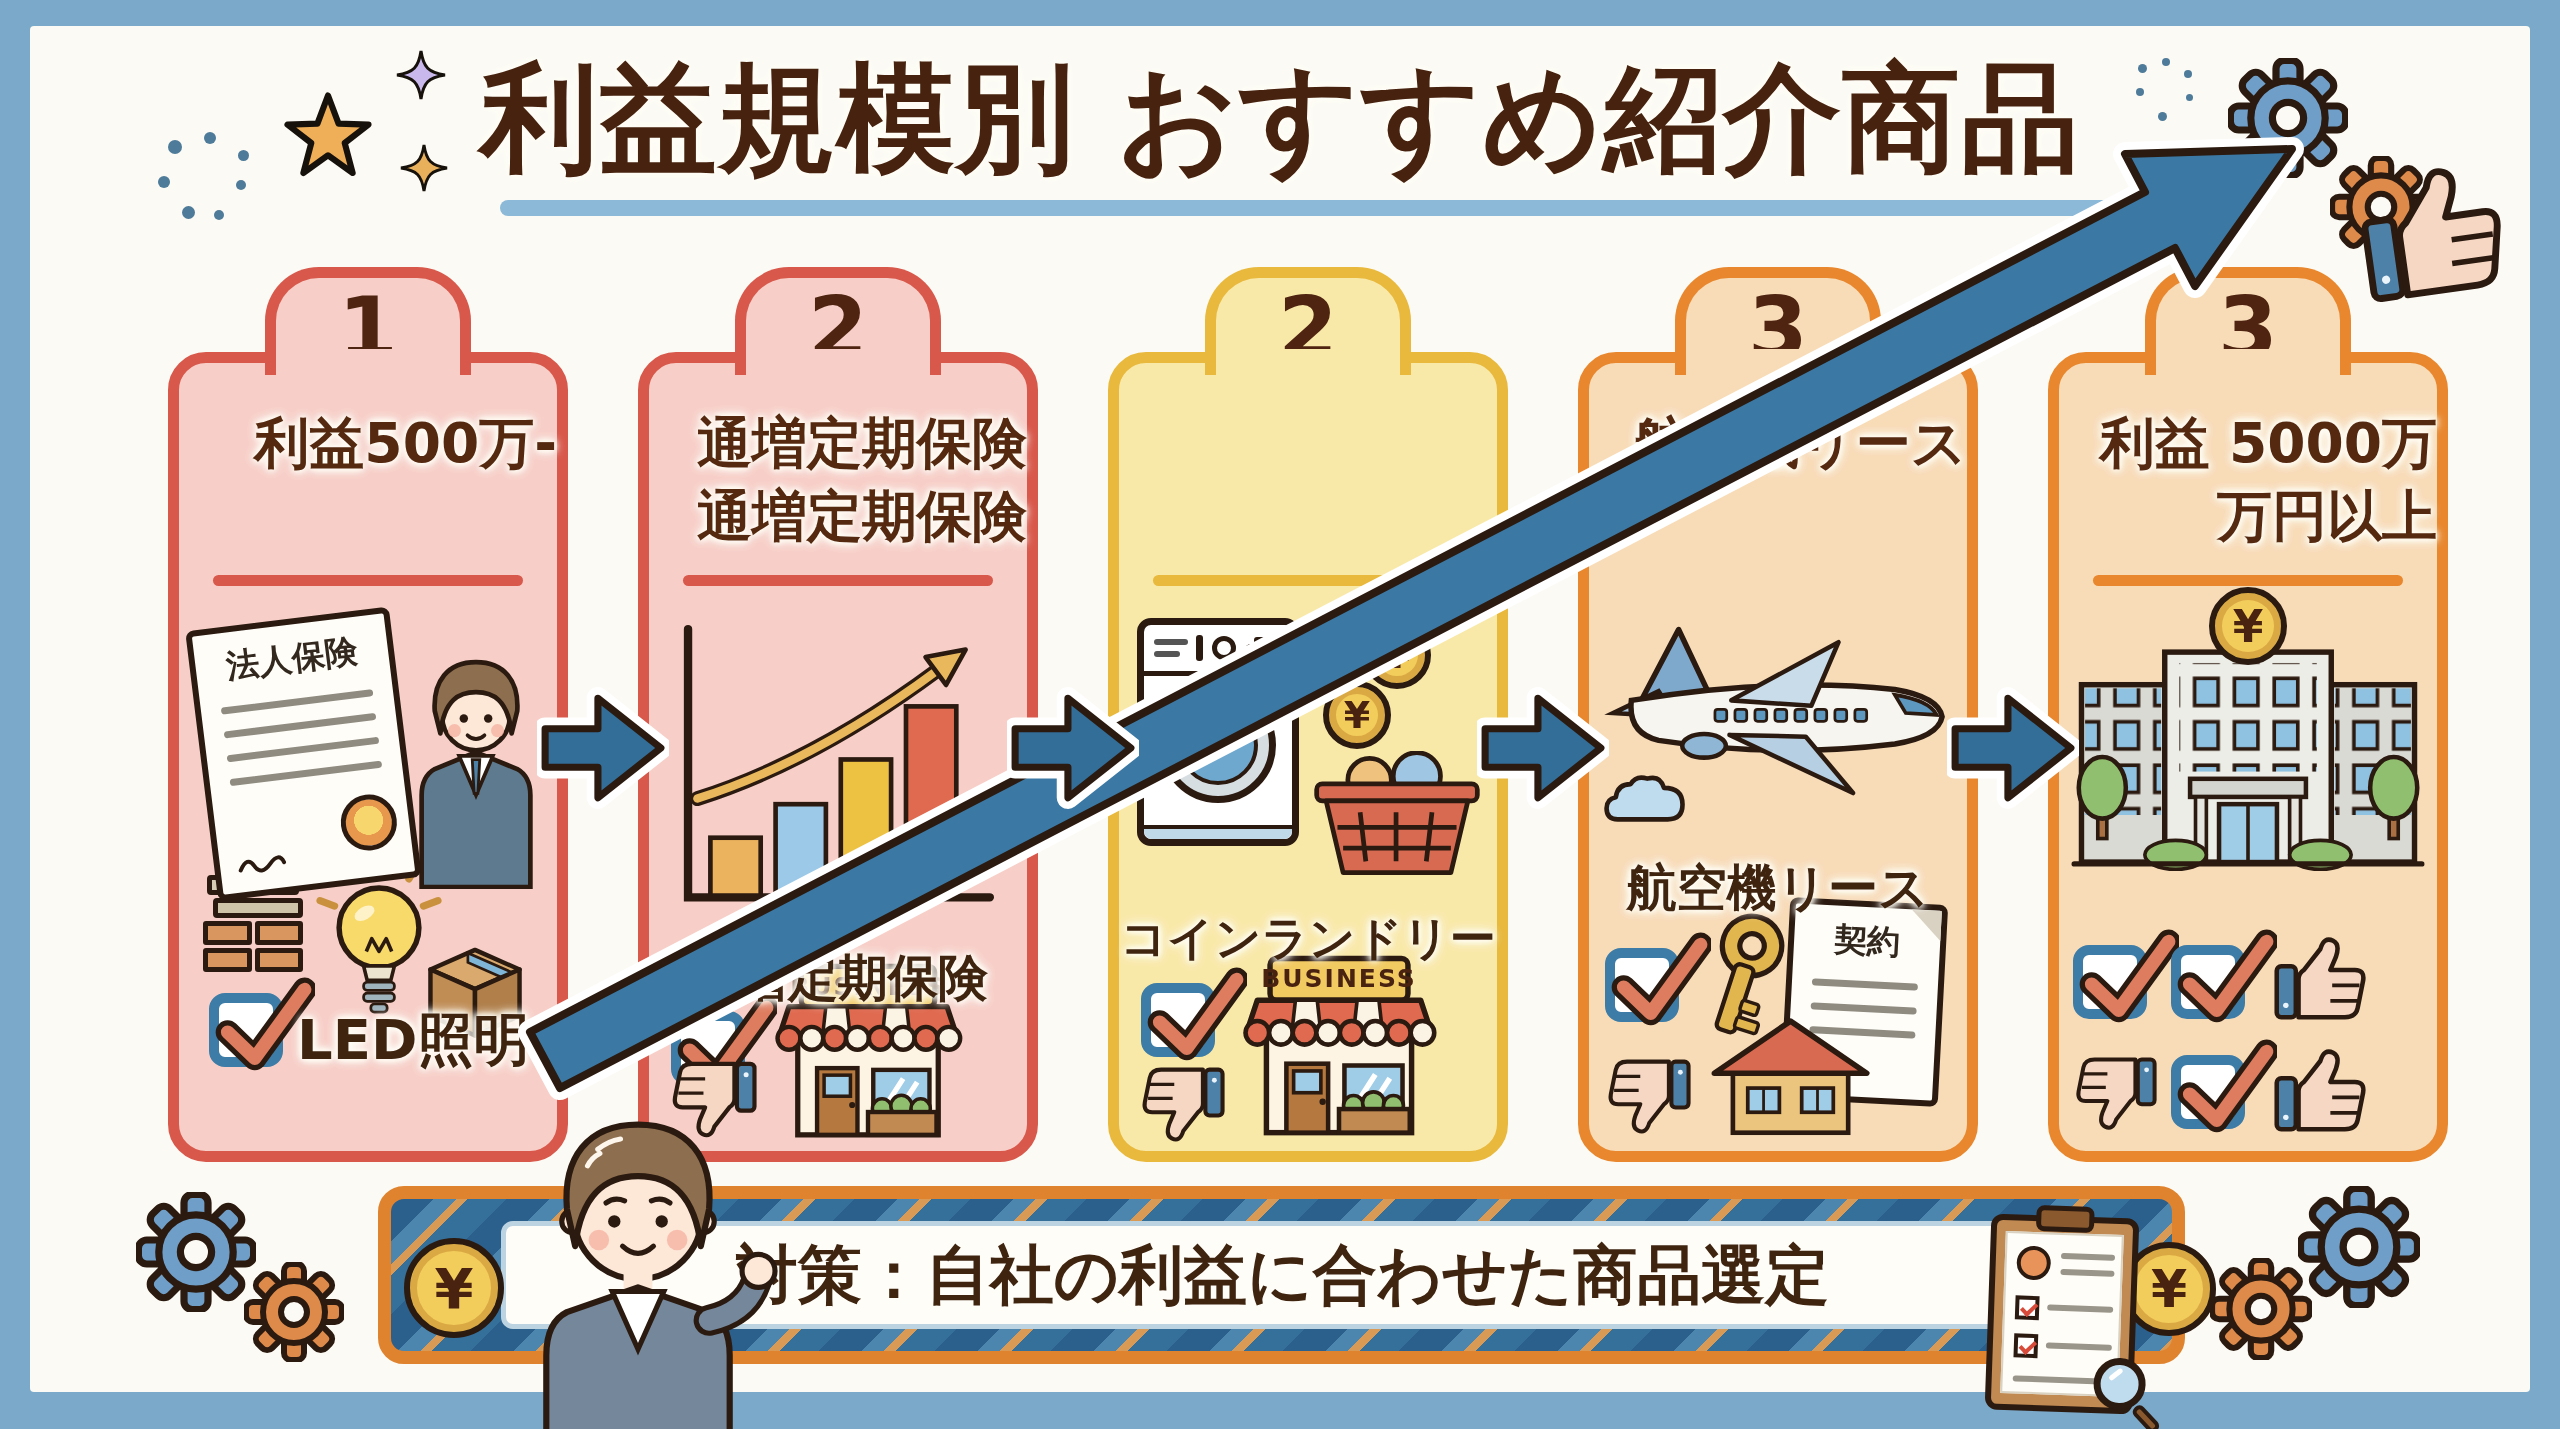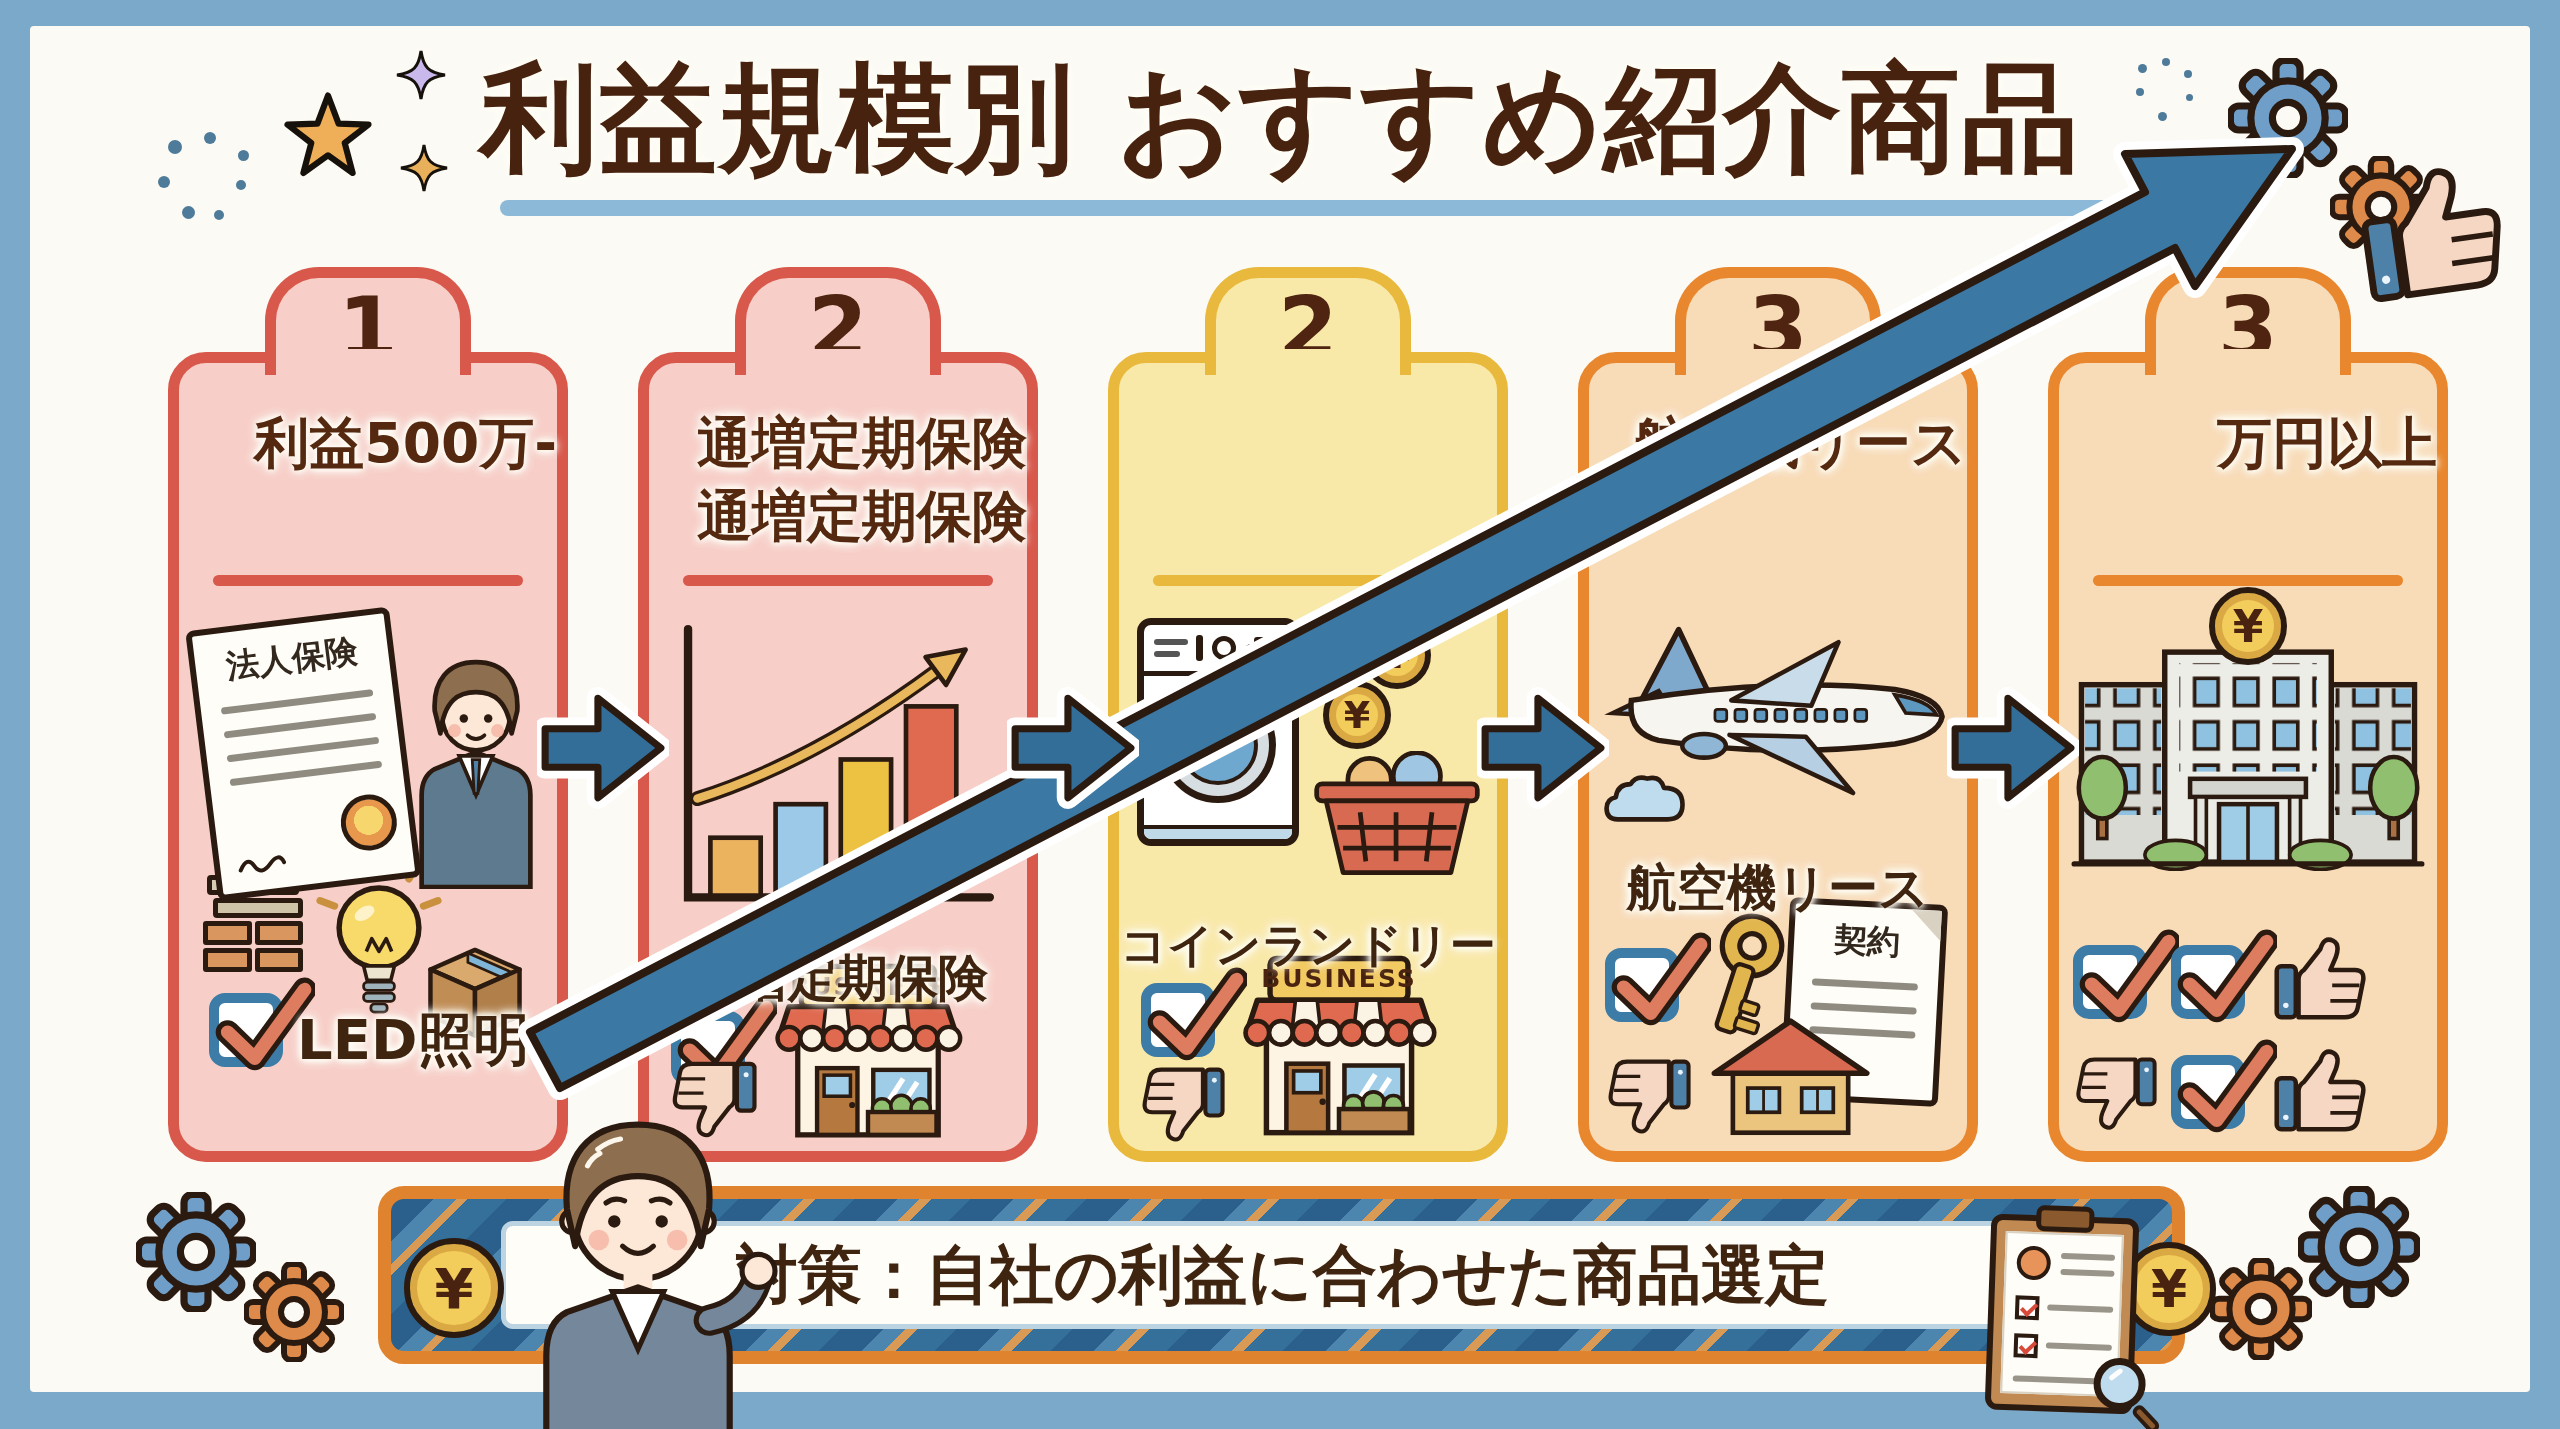--- a/index.html
+++ b/index.html
@@ -377,21 +377,21 @@
     <div class="coin" style="left:204px;top:318px;width:68px;height:68px;font-size:38px;">
       <span>¥</span>
     </div>
     <svg class="abs" style="left:192px;top:388px;width:172px;height:130px;" viewBox="0 0 182 132">
       <circle cx="62" cy="28" r="23" fill="#EFC27E" stroke="#2B1A10" stroke-width="5"></circle>
       <circle cx="112" cy="24" r="25" fill="#9FC7E3" stroke="#2B1A10" stroke-width="5"></circle>
       <rect x="6" y="32" width="170" height="18" rx="6" fill="#D96A52" stroke="#2B1A10" stroke-width="5"></rect>
       <path d="M16 50 L166 50 L148 126 L34 126 Z" fill="#D96A52" stroke="#2B1A10" stroke-width="5" stroke-linejoin="round"></path>
       <path d="M52 62 L58 114 M90 62 L90 114 M128 62 L122 114 M28 78 L154 78 M34 100 L148 100" fill="none" stroke="#2B1A10" stroke-width="5"></path>
     </svg>
-    <div class="mid-label halo" style="top:545px;font-size:46px;margin-top:7px;">コインランドリー</div>
+    <div class="mid-label halo" style="top:545px;font-size:46px;">コインランドリー</div>
     <div class="checkbox" style="left:22px;top:620px;">
       <svg class="ck" viewBox="0 0 100 100">
           <use href="#sym-check"></use>
         </svg>
     </div>
     <div class="thumb down" style="left:16px;top:700px;width:90px;height:82px;">
       <svg viewBox="0 0 110 100">
           <use href="#sym-thumb"></use>
         </svg>
     </div>
@@ -471,20 +471,21 @@
         </svg>
     </div>
   </section>
 
   <section class="card orange" style="left:2048px;">
     <div class="tab">
       <span class="num">3</span>
     </div>
     <div class="tab-seam"></div>
     <div class="ctitle halo">
+      <span>利益 5000万</span>
         <span>万円以上</span>
     </div>
     <div class="divider"></div>
     <svg class="abs" style="left:8px;top:262px;width:362px;height:266px;" viewBox="0 0 400 290">
       <defs>
         <pattern id="bw" width="44" height="48" patternUnits="userSpaceOnUse">
           <rect x="9" y="9" width="26" height="30" fill="#8FC1E0" stroke="#2B1A10" stroke-width="4"></rect>
         </pattern>
       </defs>
       <rect x="16" y="64" width="92" height="196" fill="#DADAD4" stroke="#2B1A10" stroke-width="6"></rect>

